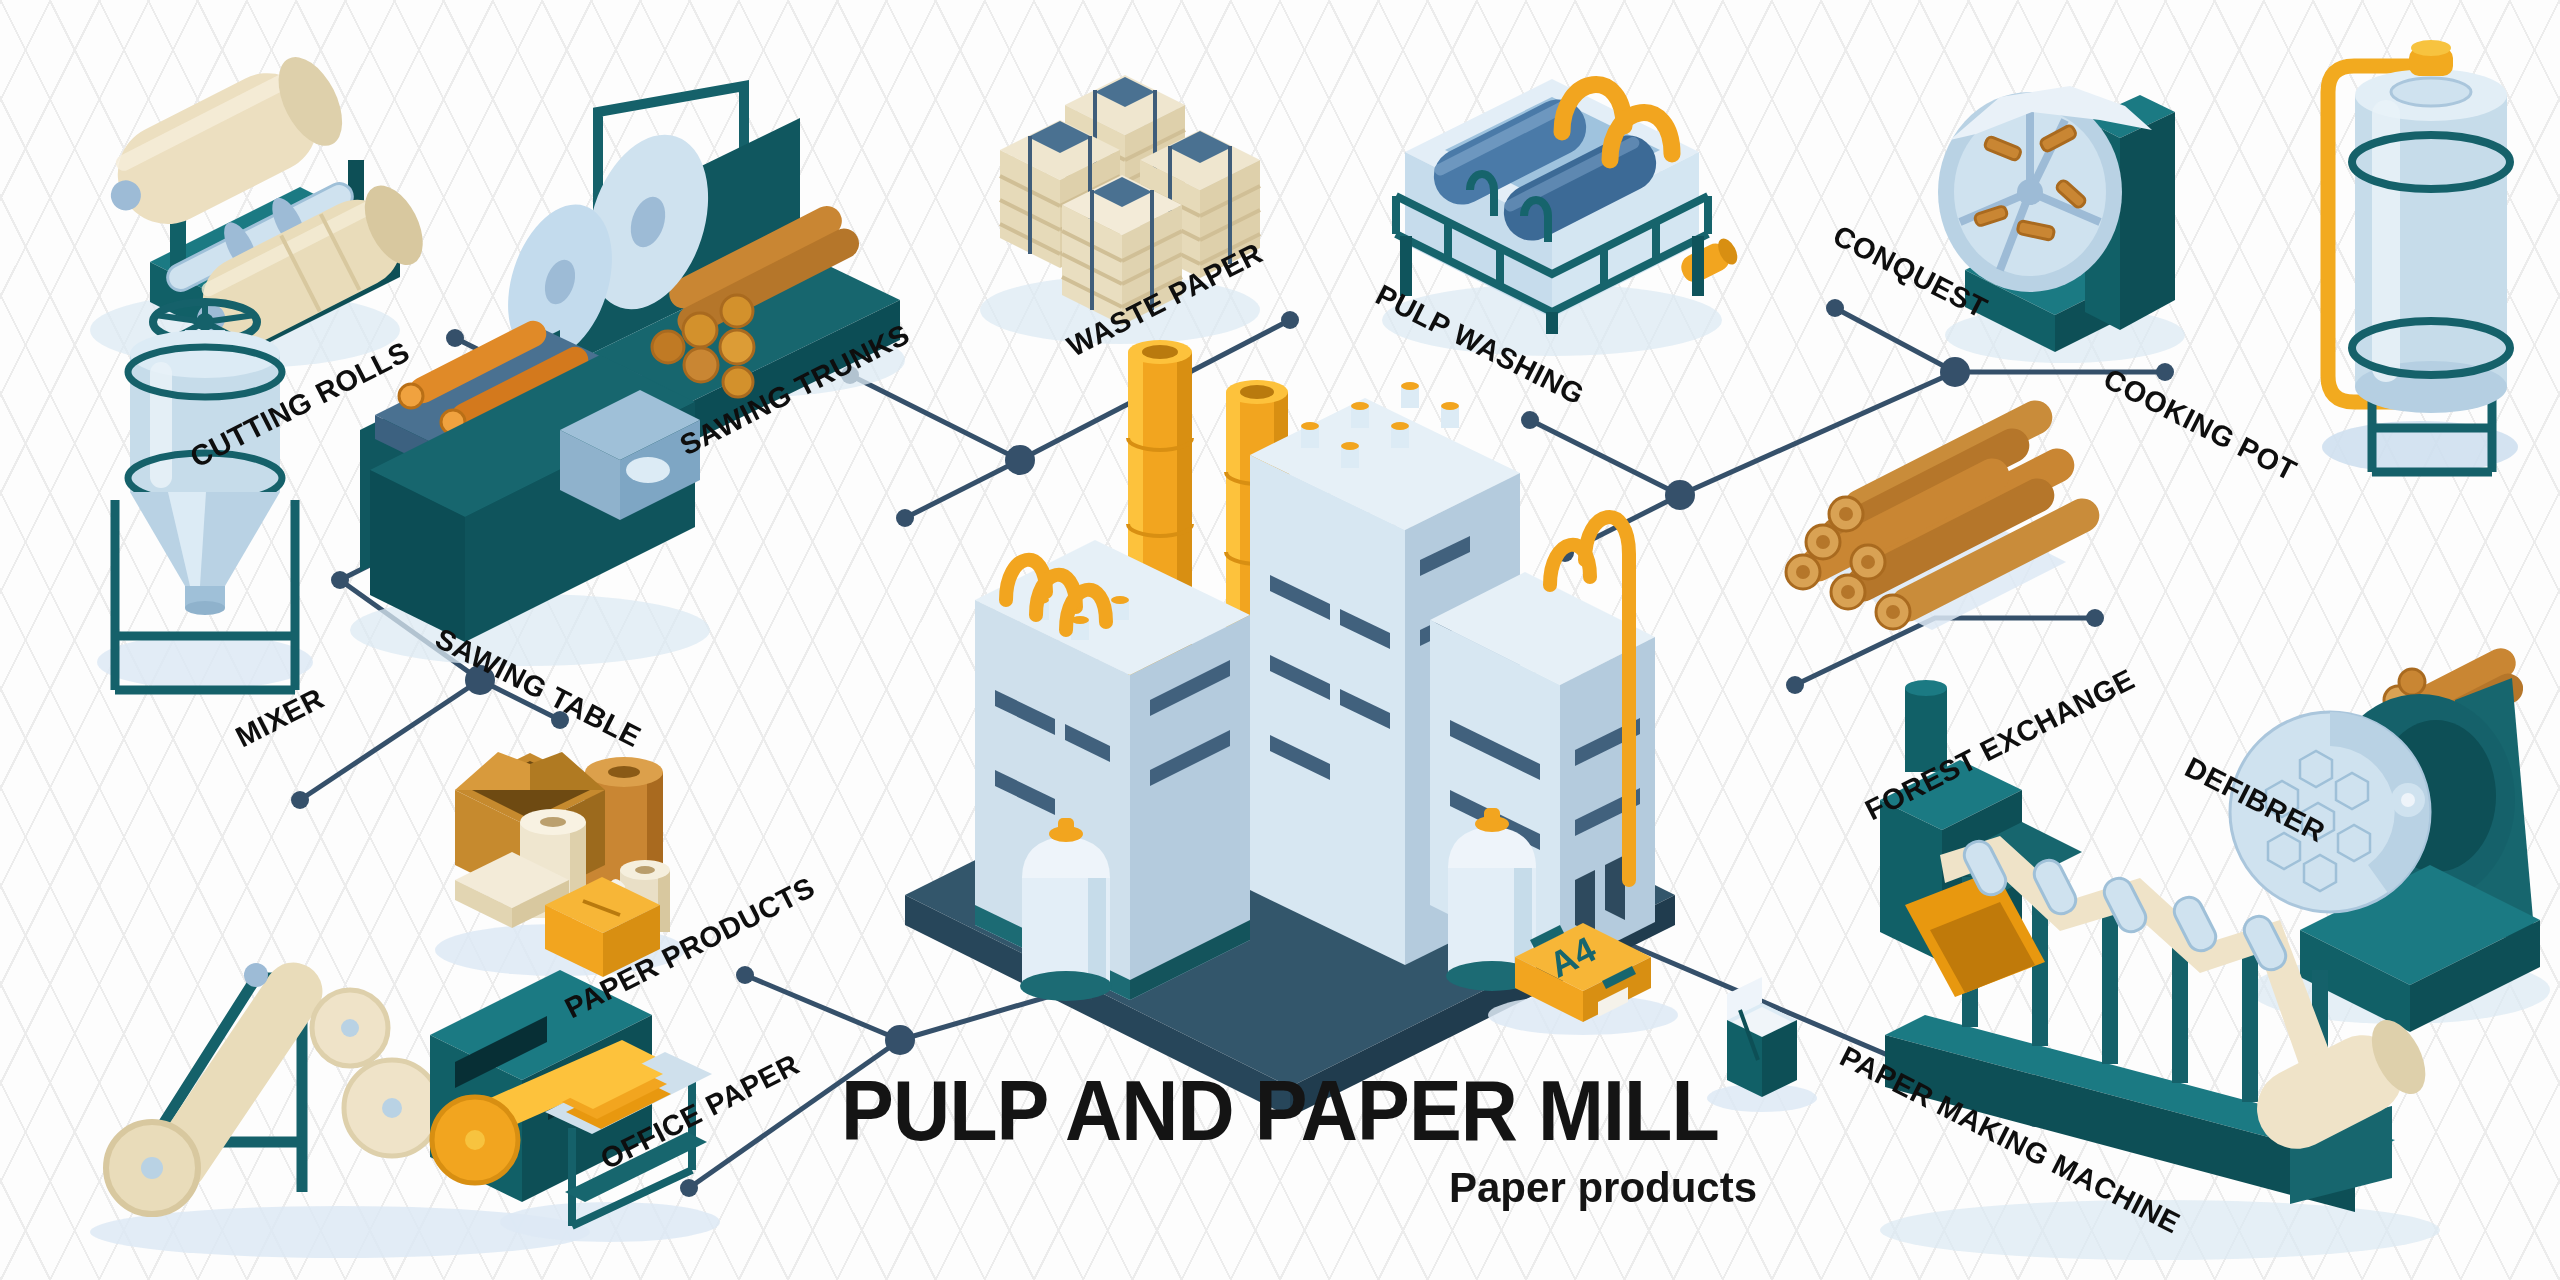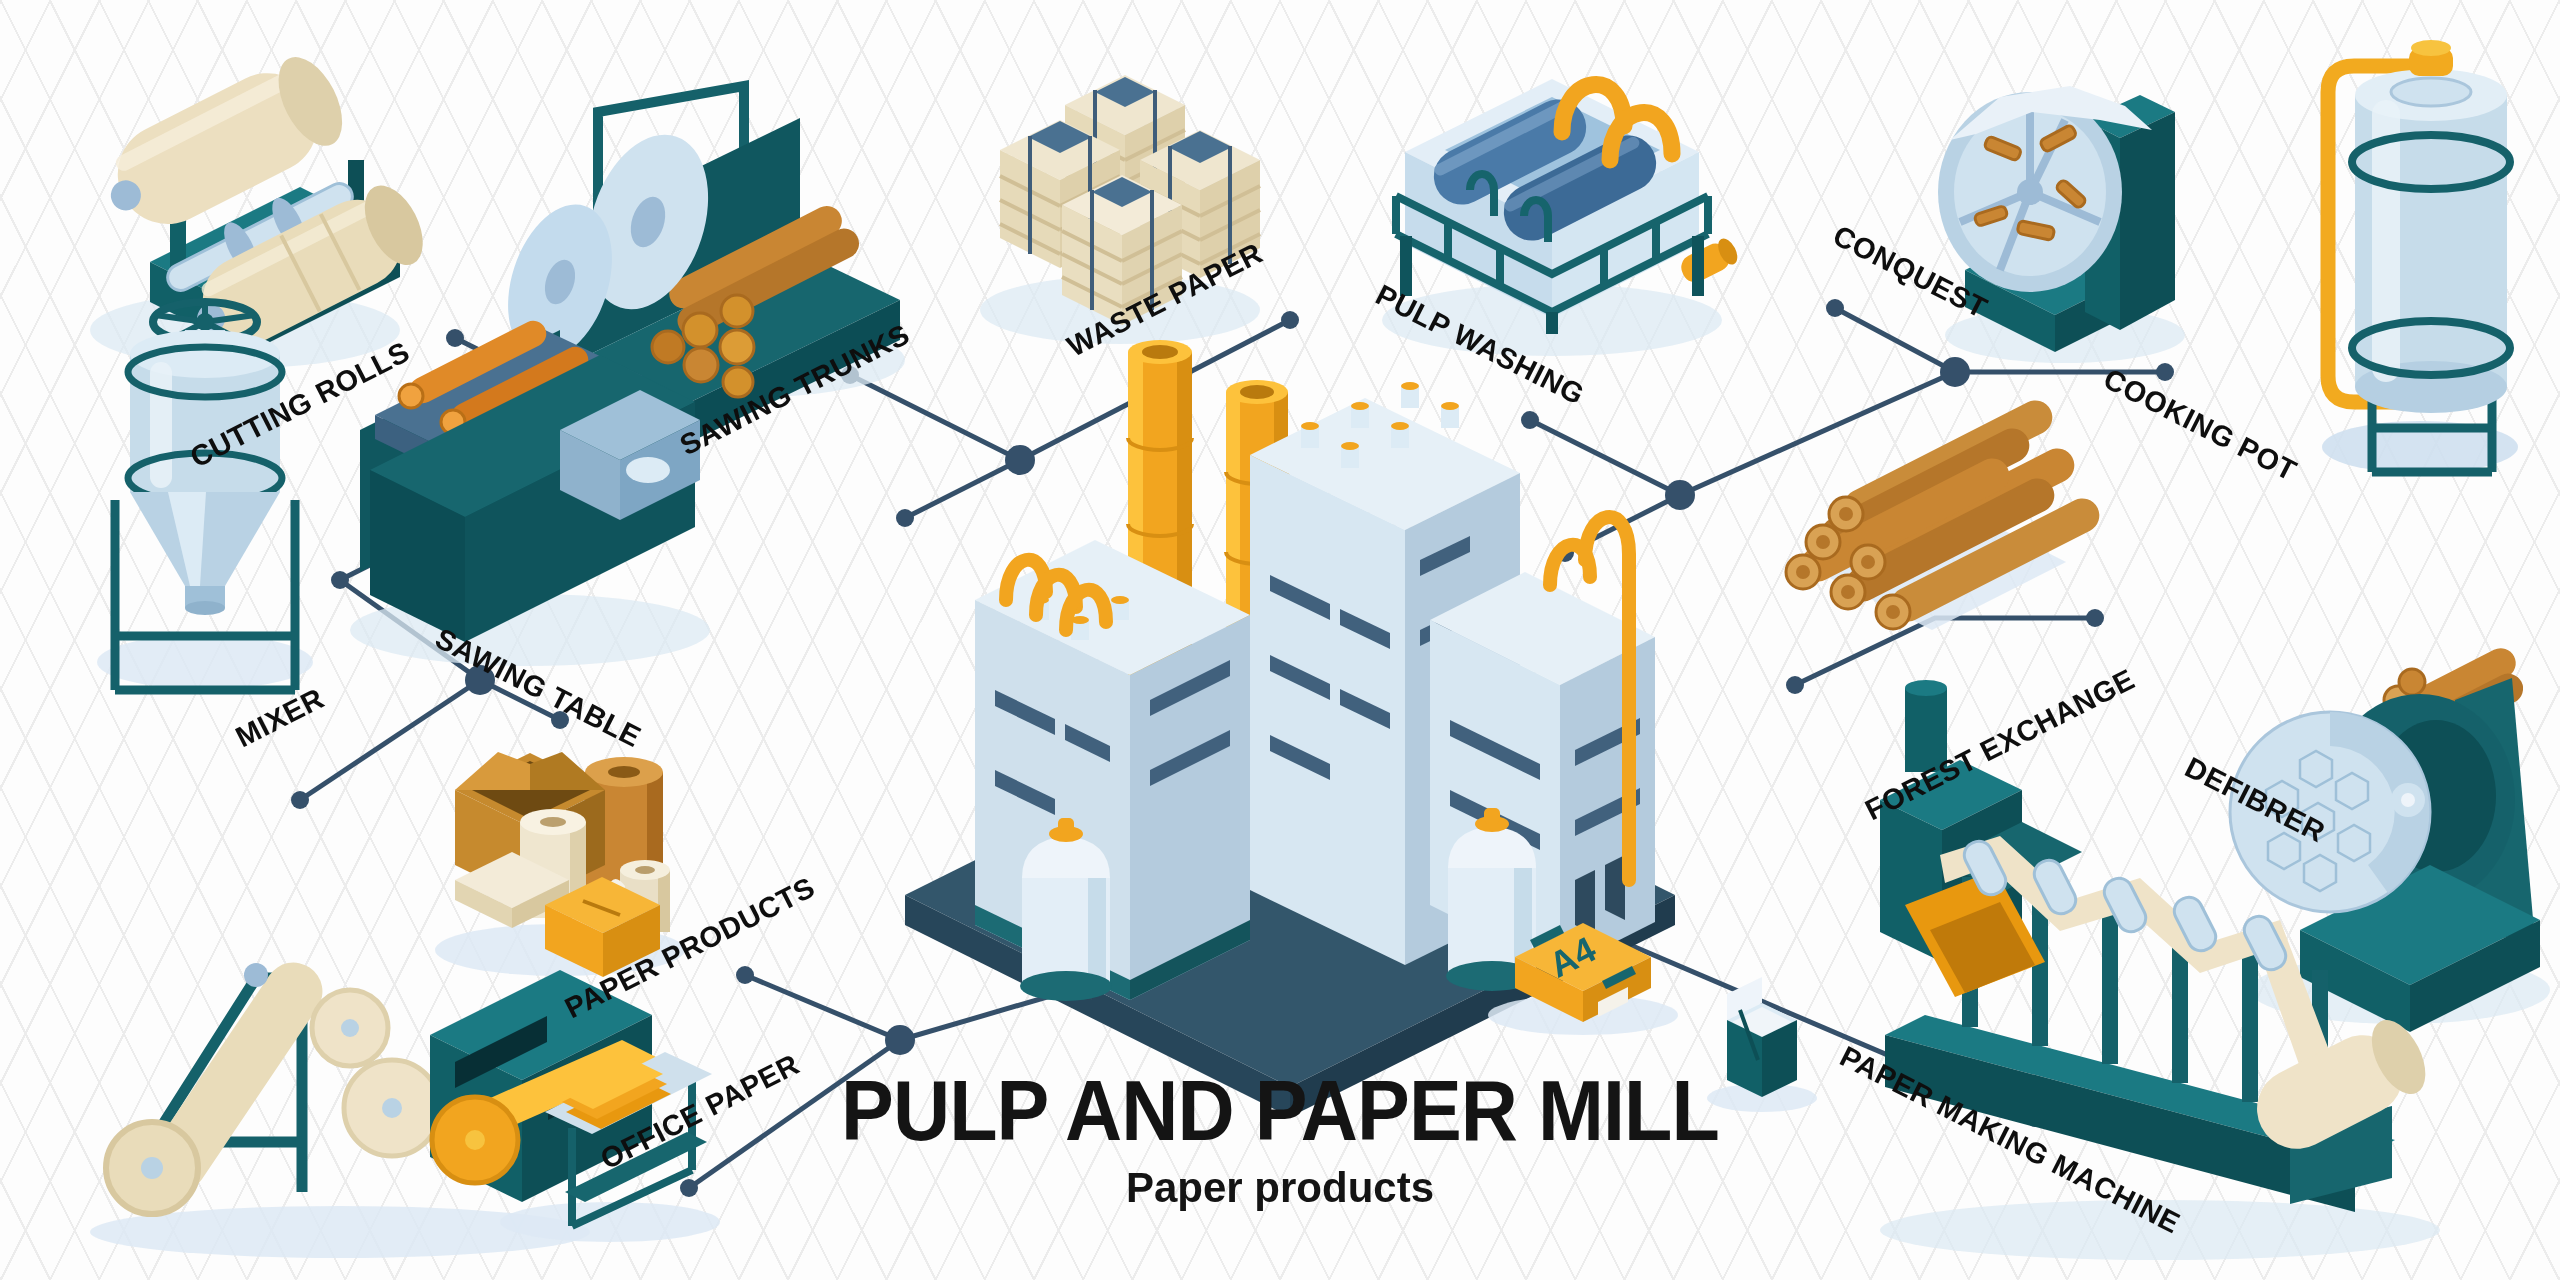--- a/index.html
+++ b/index.html
@@ -15,21 +15,21 @@
       repeating-linear-gradient(-63.43deg,#ececec 0 2px,transparent 2px 44px),
       #fdfdfd;
   }
   svg.scene{position:absolute;left:0;top:0;width:2560px;height:1280px;}
   .iso-label{
     position:absolute;
     transform:translate(-50%,-50%) rotate(var(--rot));
     font-weight:bold;font-size:29px;letter-spacing:.5px;
     color:#0e0e0e;white-space:nowrap;
   }
-  .title-wrap{position:absolute;left:1280px;top:1138px;transform:translate(-50%,-50%);text-align:center;}
+  .title-wrap{position:absolute;left:1280px;top:1138px;transform:translate(-50%,-50%);text-align:right;}
   .main-title{
     font-size:86px;font-weight:bold;color:#141414;letter-spacing:-1px;
     transform:scaleX(.92);white-space:nowrap;line-height:1;
   }
   .sub-title{
     font-size:42px;font-weight:bold;color:#141414;margin-top:14px;line-height:1;
   }
 </style>
 </head>
 <body>

